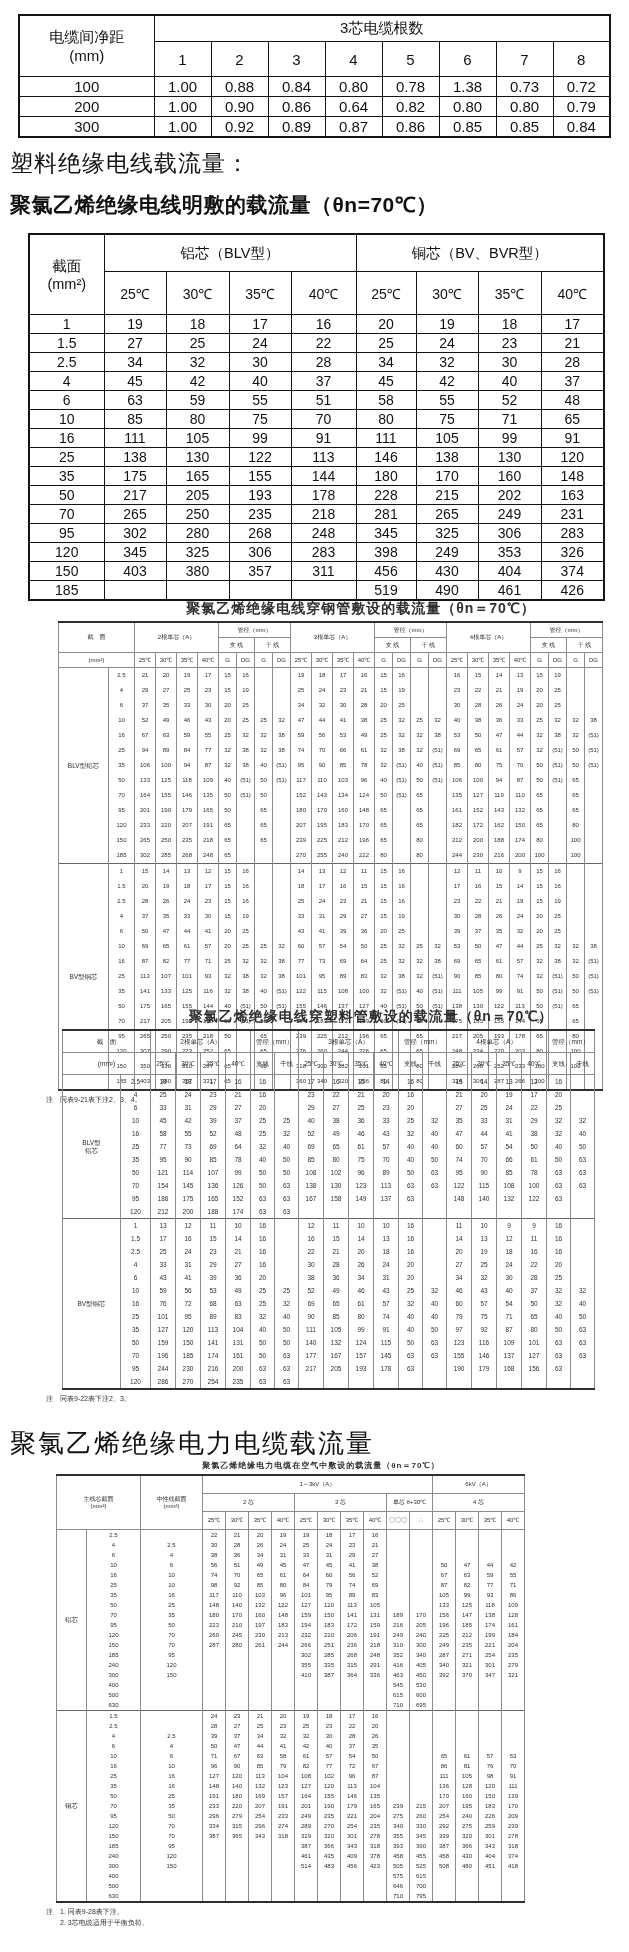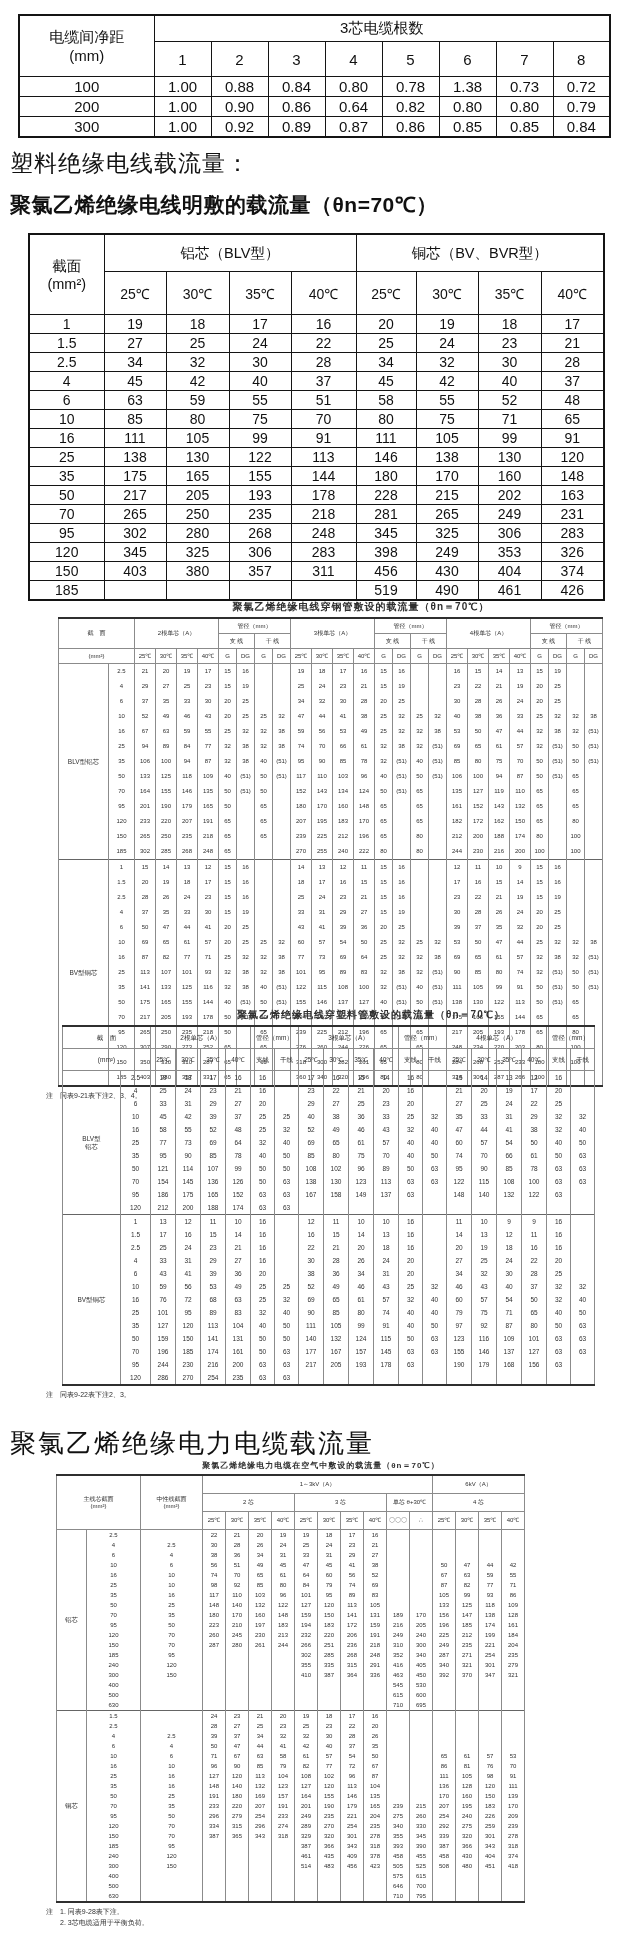--- a/index.html
+++ b/index.html
@@ -21,21 +21,21 @@
   .t2 thead tr:last-child th{height:42px;}
   .t2 td{height:18px;}
 
   
   .h1{font-size:23px;font-weight:normal;letter-spacing:1px;}
   .h2{font-size:21px;font-weight:bold;letter-spacing:0.5px;}
   .h3{font-size:26px;font-weight:normal;letter-spacing:2px;}
 
   
   .scanblk{color:#333;filter:blur(0.3px) contrast(1.05);}
-  .scantitle{font-size:10px;font-weight:bold;text-align:center;margin-bottom:3px;letter-spacing:1px;}
+  .scantitle{font-size:14px;font-weight:bold;text-align:center;margin-bottom:3px;letter-spacing:1px;}
   .stbl{border:1px solid #555;border-top:2px solid #333;border-bottom:2px solid #333;}
   .stbl th,.stbl td{border:1px solid #8a8a8a;text-align:center;vertical-align:middle;
      font-weight:normal;padding:0;white-space:pre-line;overflow:hidden;line-height:1.15;}
   .stbl td{border-top:none;border-bottom:none;}
   .stbl tr.sec-start td{border-top:1px solid #666;}
   .stbl .seclabel{font-size:6.5px;}
   .steel{font-size:6px;}
   .steel th{height:14px;font-size:6px;}
   .steel td{height:15px;}
   .plastic{font-size:6.5px;}

